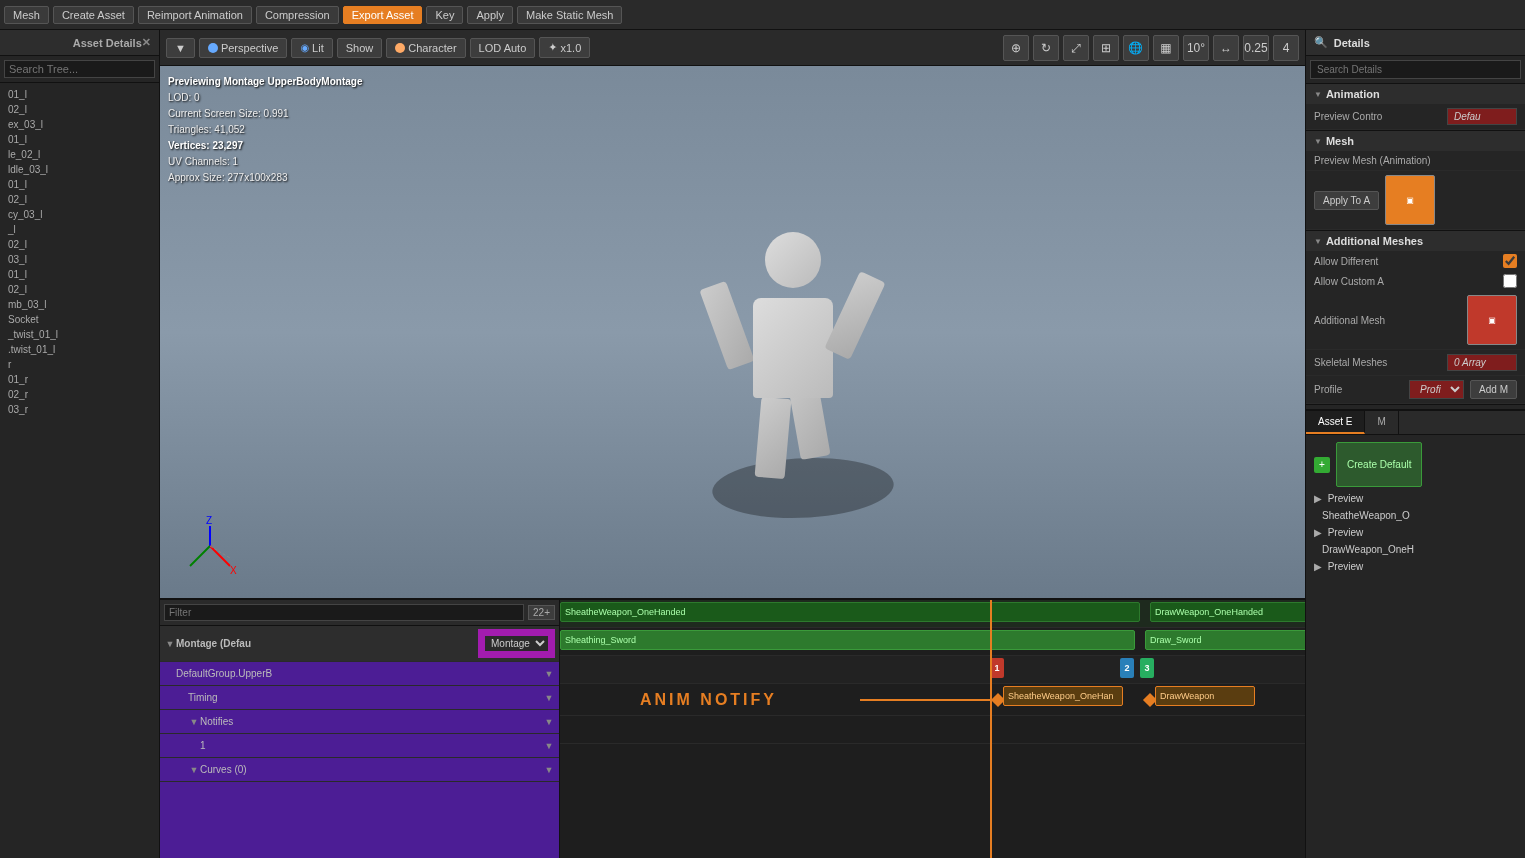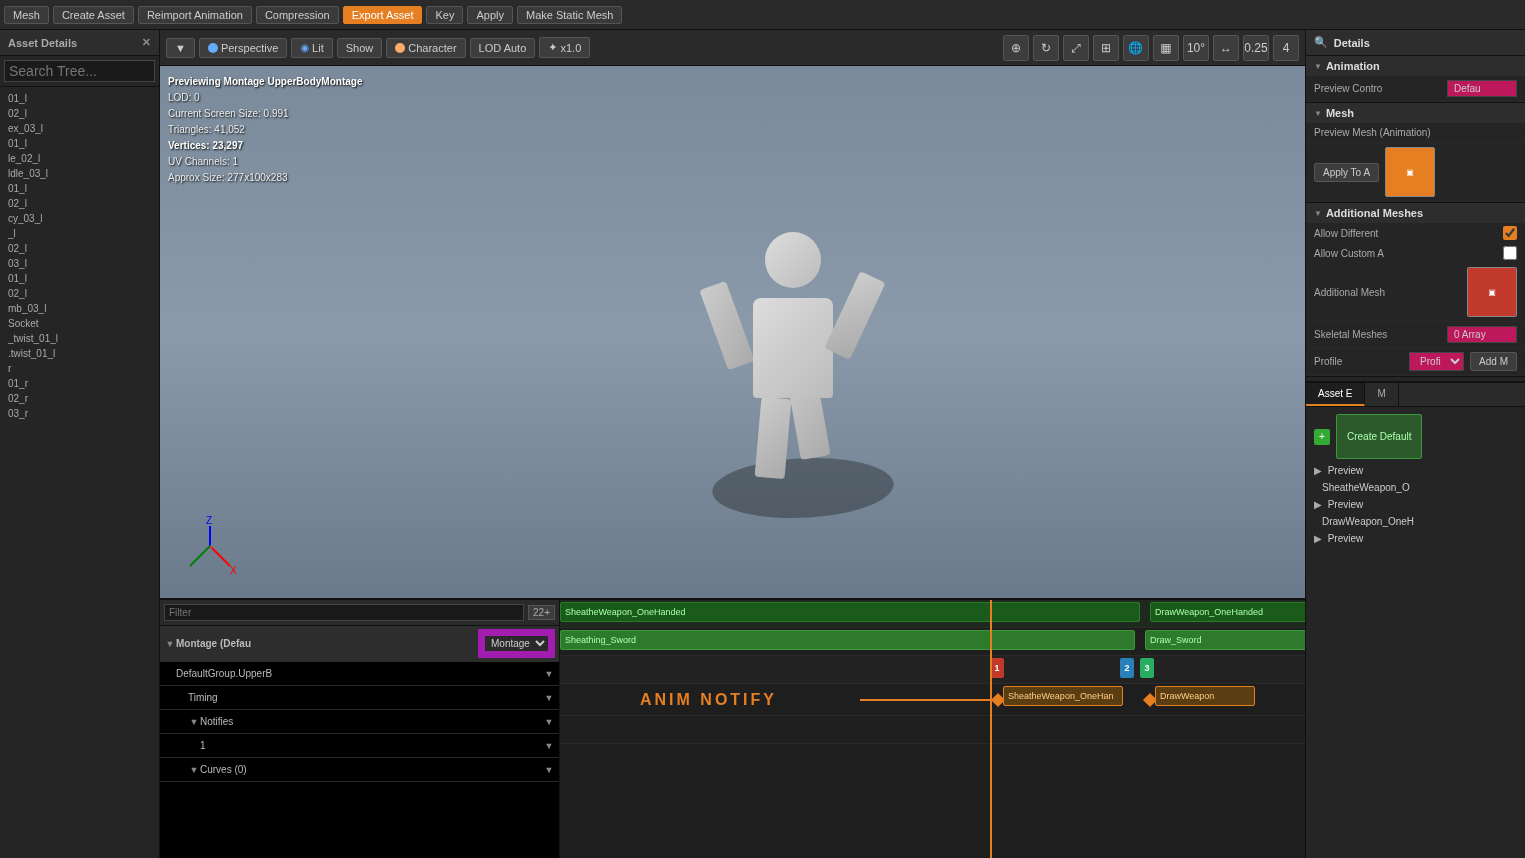--- a/index.html
+++ b/index.html
@@ -51,33 +51,33 @@
     }
     .sidebar-header {
       background: #2d2d2d;
       padding: 6px 8px;
       font-size: 11px;
       font-weight: bold;
       color: #aaa;
       border-bottom: 1px solid #111;
       display: flex;
       align-items: center;
-      justify-content: space-between;
+      justify-content: flex-end;
     }
     .sidebar-search {
       padding: 4px;
       border-bottom: 1px solid #111;
     }
     .sidebar-search input {
       width: 100%;
       background: #1a1a1a;
       border: 1px solid #444;
       color: #ccc;
       padding: 2px 4px;
-      font-size: 14px;
+      font-size: 11px;
     }
     .sidebar-items {
       flex: 1;
       overflow-y: auto;
       padding: 4px 0;
     }
     .sidebar-item {
       padding: 2px 8px;
       font-size: 10px;
       color: #aaa;
@@ -254,21 +254,21 @@
 
     
     .timeline-panel {
       height: 260px;
       background: #1e1e1e;
       border-top: 2px solid #111;
       display: flex;
     }
     .timeline-left {
       width: 400px;
-      background: #000000;
+      background: #4c1d95;
       border-right: 1px solid #111;
       display: flex;
       flex-direction: column;
     }
     .timeline-filter {
       padding: 4px;
       background: #2a2a2a;
       border-bottom: 1px solid #111;
       display: flex;
       align-items: center;
@@ -508,26 +508,27 @@
       padding: 4px 8px;
       gap: 6px;
       border-bottom: 1px solid #2a2a2a;
     }
     .rp-label {
       flex: 1;
       font-size: 10px;
       color: #aaa;
     }
     .rp-value {
-      background: #be185d;
+      background: #7f1d1d;
       border: 1px solid #444;
       color: #ccc;
       padding: 2px 6px;
       font-size: 10px;
       min-width: 70px;
+      font-style: italic;
     }
     .rp-checkbox {
       width: 14px;
       height: 14px;
       accent-color: #e67e22;
     }
     .apply-btn {
       background: #3d3d3d;
       border: 1px solid #555;
       color: #ccc;
@@ -858,20 +859,23 @@
       </div>
     </div>
   </div>
 
   <div class="right-panel">
     <div class="rp-header">
       <span>🔍</span>
       <span>Details</span>
     </div>
 
+    <div class="rp-search">
+      <input type="text" placeholder="Search Details" style="">
+    </div>
 
     <div class="rp-section">
       <div class="rp-section-header">
         <span class="triangle">▼</span>
         <span>Animation</span>
       </div>
       <div class="rp-row">
         <span class="rp-label">Preview Contro</span>
         <span class="rp-value">Defau</span>
       </div>

